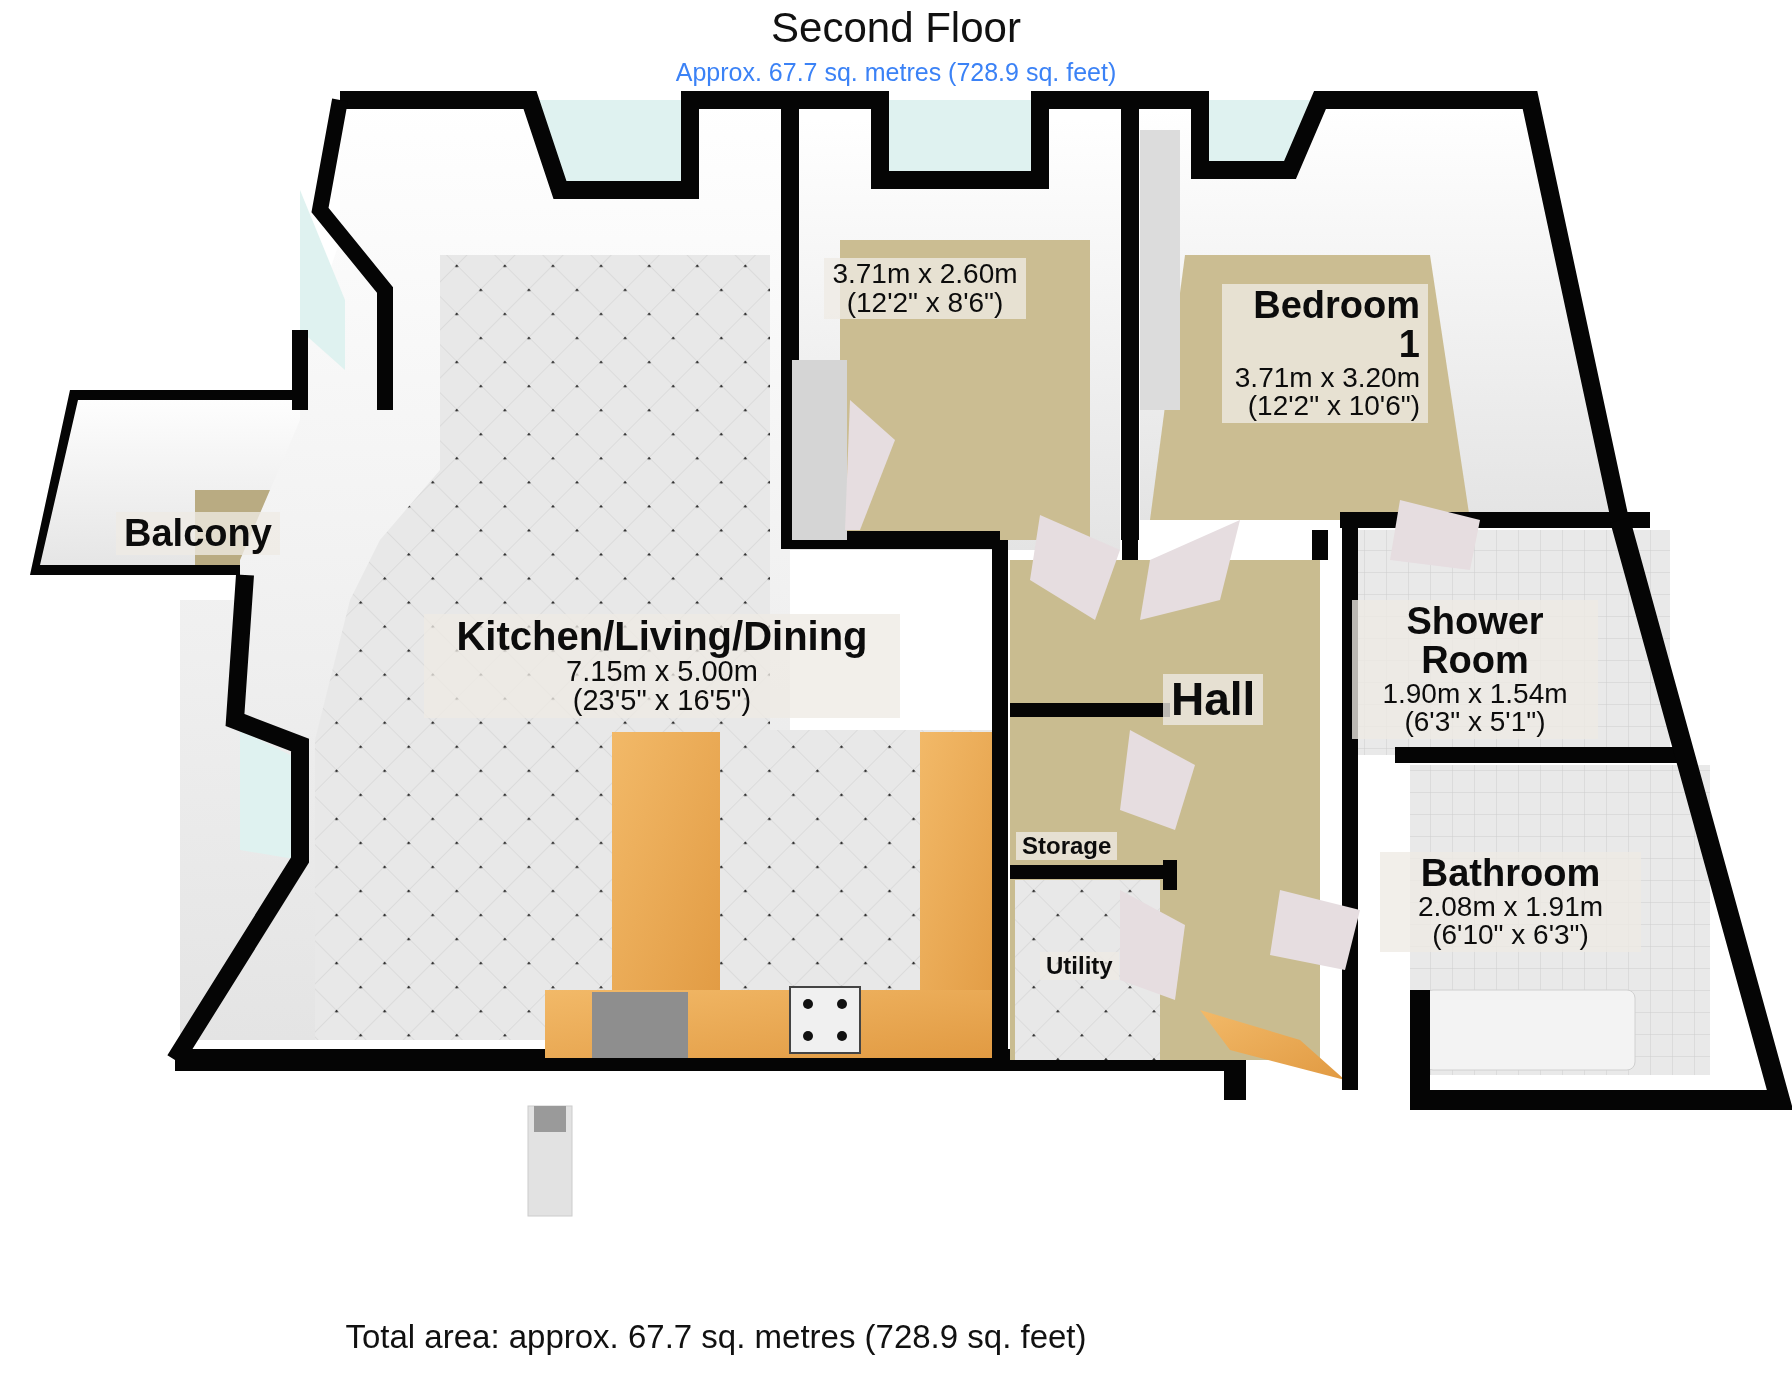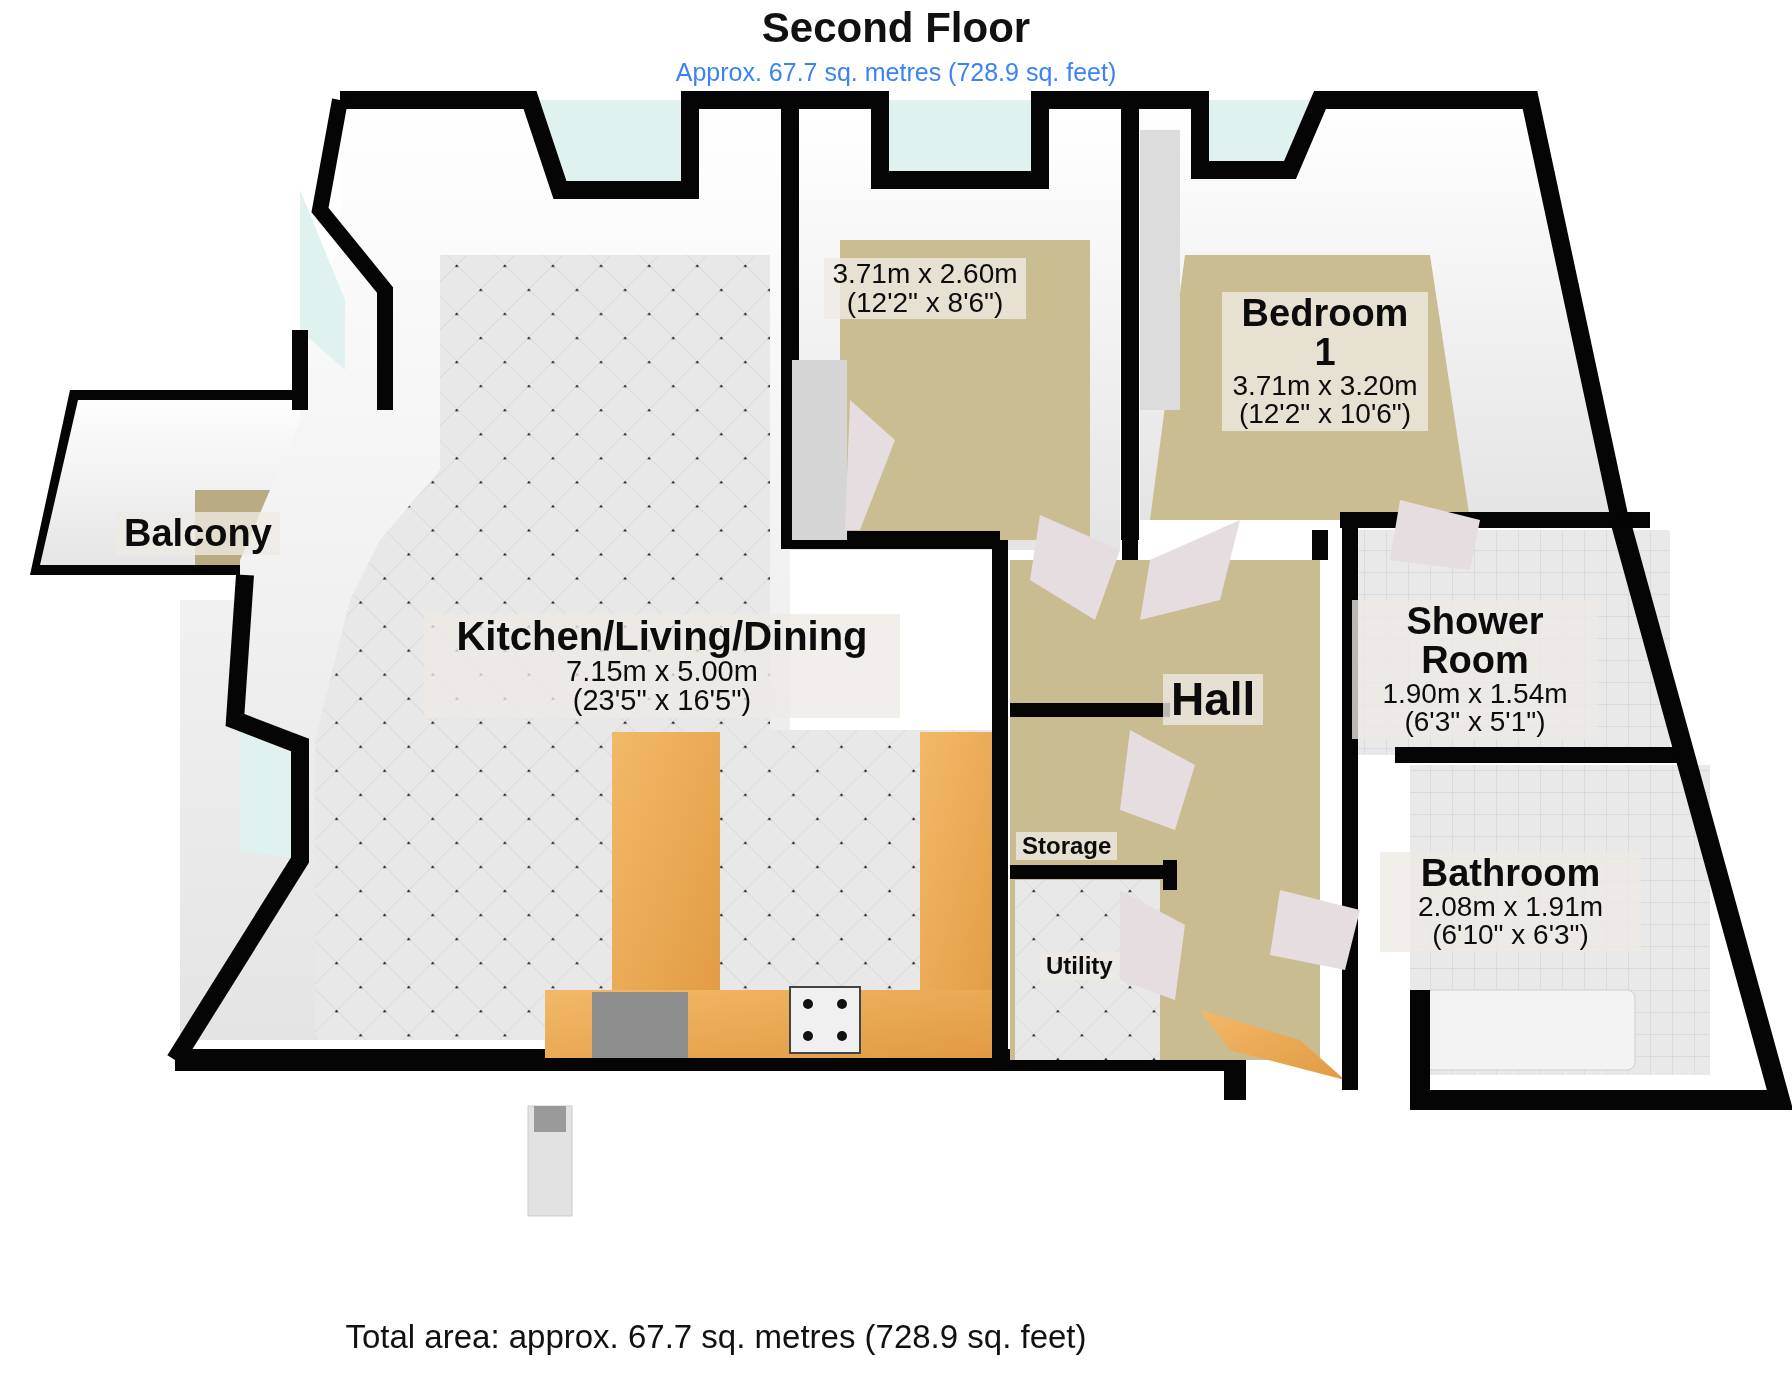--- a/index.html
+++ b/index.html
@@ -1,17 +1,17 @@
 <!DOCTYPE html>
 <html><head>
 <meta charset="utf-8">
 <style>
   html,body{margin:0;padding:0;background:#ffffff;}
   body{width:1792px;height:1376px;position:relative;overflow:hidden;font-family:"Liberation Sans",sans-serif;}
-  .title{position:absolute;left:0;width:1792px;top:4px;text-align:center;font-weight:bold;font-size:42px;color:#111;}
+  .title{position:absolute;left:0;width:1792px;top:4px;text-align:center;font-weight:normal;font-size:42px;color:#111;}
   .subtitle{position:absolute;left:0;width:1792px;top:58px;text-align:center;font-size:25px;color:#3b82f6;}
   .footer{position:absolute;left:0;width:1432px;top:1318px;text-align:center;font-size:33px;color:#111;}
   svg.plan{position:absolute;left:0;top:0;}
   .label{position:absolute;text-align:center;background:rgba(238,235,228,0.78);color:#0c0c0c;line-height:1.02;padding:2px 8px;}
   .label .name{font-weight:bold;display:block;}
   .label .dim{display:block;}
 </style>
 </head>
 <body>
 
@@ -131,21 +131,21 @@
   <span class="name" style="font-size:40px;">Kitchen/Living/Dining</span>
   <span class="dim" style="font-size:29px;">7.15m x 5.00m</span>
   <span class="dim" style="font-size:29px;">(23'5" x 16'5")</span>
 </div>
 
 <div class="label" style="left:824px;top:258px;width:186px;">
   <span class="dim" style="font-size:28px;">3.71m x 2.60m</span>
   <span class="dim" style="font-size:28px;">(12'2" x 8'6")</span>
 </div>
 
-<div class="label" style="left:1222px;top:292px;width:190px;">
+<div class="label" style="left:1222px;top:284px;width:190px;text-align:right;">
   <span class="name" style="font-size:38px;">Bedroom 1</span>
   <span class="dim" style="font-size:28px;">3.71m x 3.20m</span>
   <span class="dim" style="font-size:28px;">(12'2" x 10'6")</span>
 </div>
 
 <div class="label" style="left:1352px;top:600px;width:230px;">
   <span class="name" style="font-size:38px;width:170px;margin:0 auto;">Shower Room</span>
   <span class="dim" style="font-size:28px;">1.90m x 1.54m</span>
   <span class="dim" style="font-size:28px;">(6'3" x 5'1")</span>
 </div>

